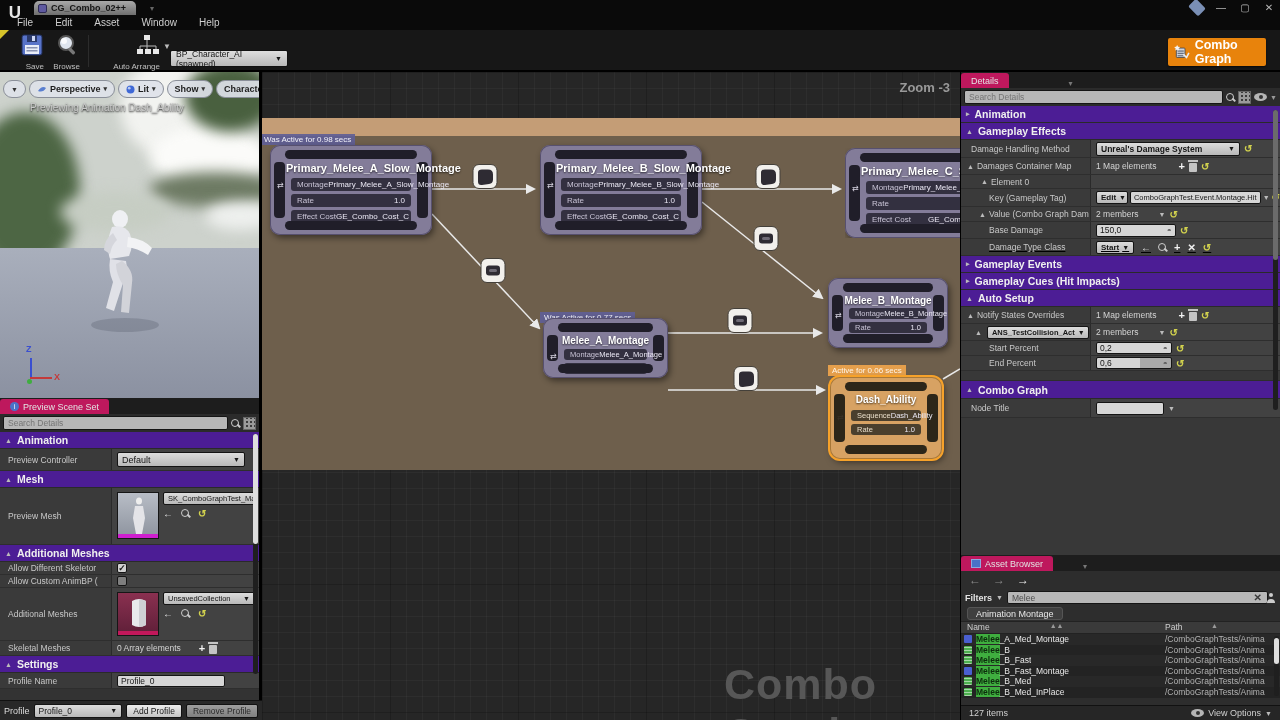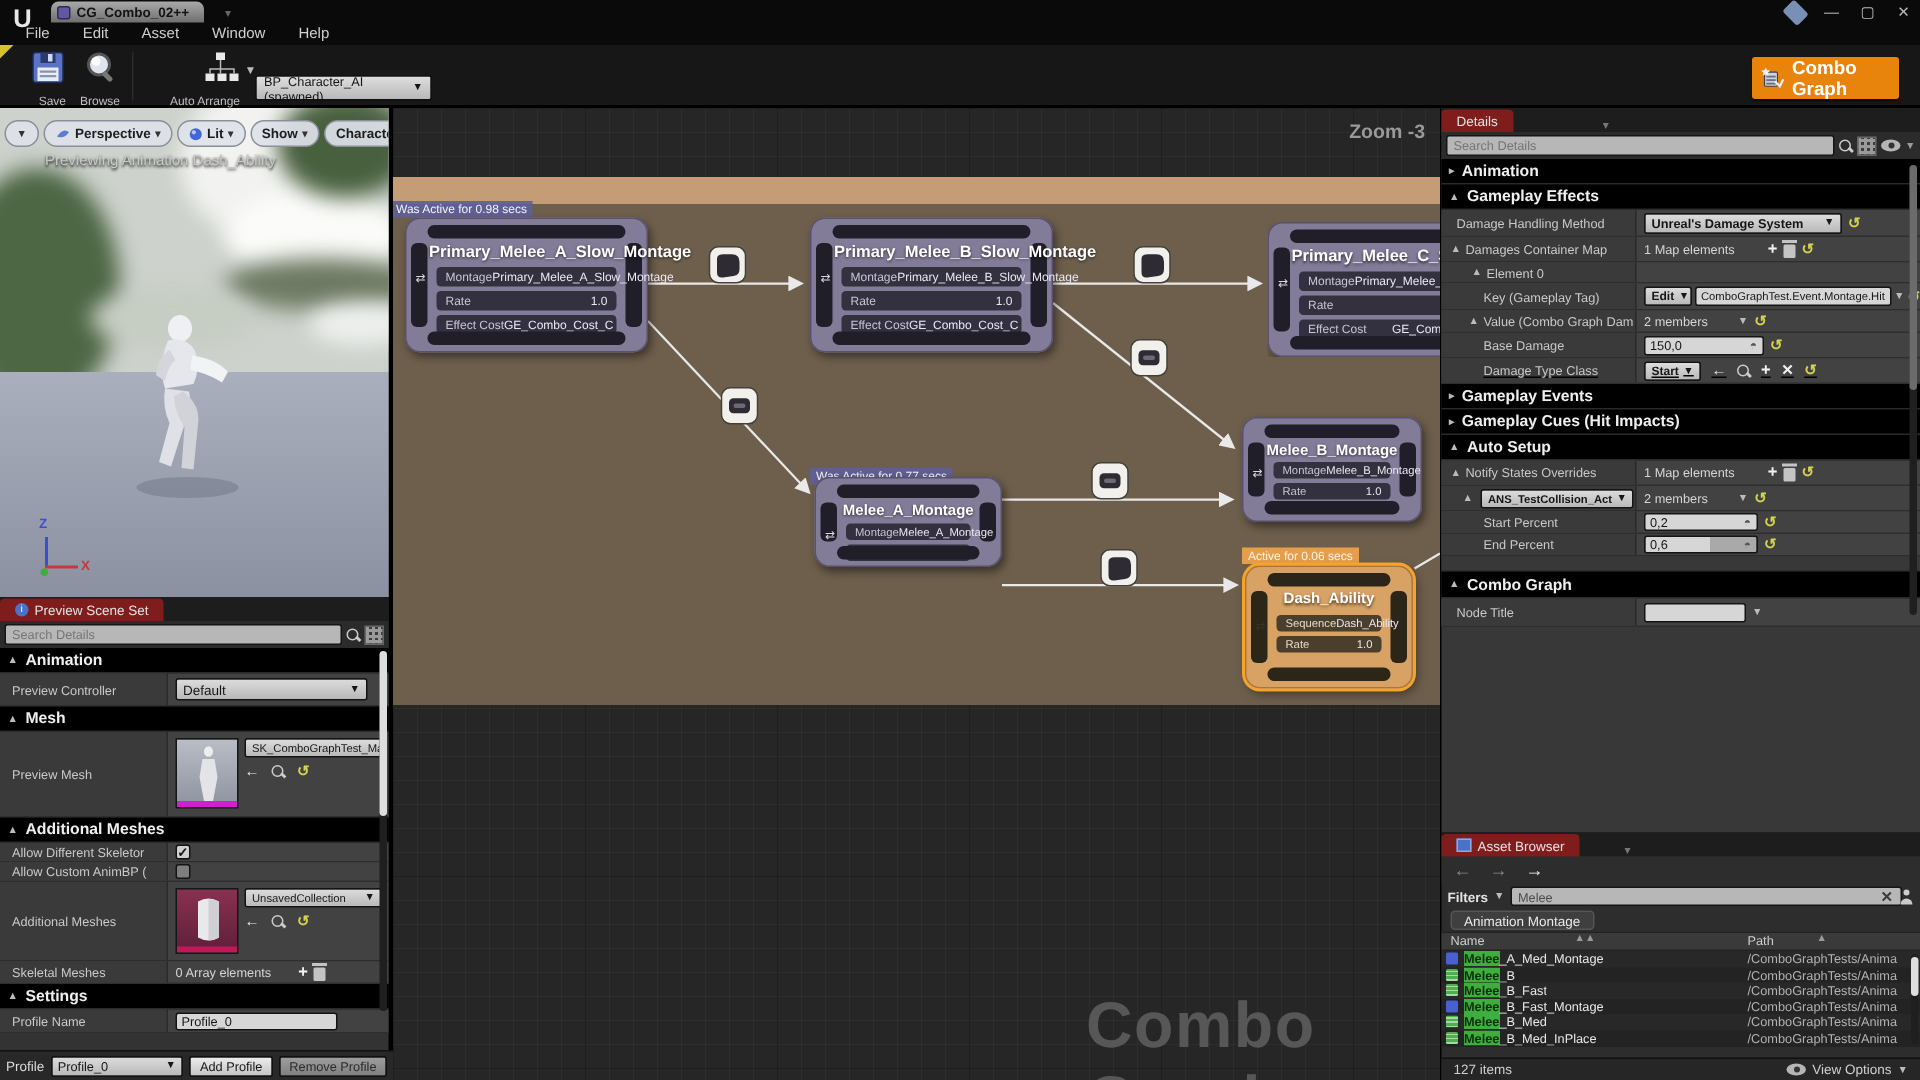--- a/index.html
+++ b/index.html
@@ -47,35 +47,35 @@
   #vp-previewing { position:absolute; left:4px; top:30px; font-size:10px; color:#c9c9c9; text-shadow:0 1px 2px #000;margin-left:26px; }
   #vp-gizmo { position:absolute; left:18px; top:278px; width:40px; height:40px; }
   #vp-gizmo .axis-z { position:absolute; left:12px; top:8px; width:2px; height:20px; background:#3a4fd0; }
   #vp-gizmo .axis-x { position:absolute; left:12px; top:27px; width:22px; height:2px; background:#c43a3a; }
   #vp-gizmo .z-lbl { position:absolute; left:8px; top:-6px; color:#3a4fd0; font-size:9px; font-weight:bold; }
   #vp-gizmo .x-lbl { position:absolute; left:36px; top:22px; color:#c43a3a; font-size:9px; font-weight:bold; }
   #vp-gizmo .y-dot { position:absolute; left:9px; top:29px; width:5px; height:5px; border-radius:50%; background:#3fae3f; }
 
   
   .panel-tabbar { height:16px; background:#1d1d1d; display:flex; align-items:flex-end; }
-  .panel-tab { height:15px; background:#7f1d1d; border-radius:3px 3px 0 0; display:flex; align-items:center;
+  .panel-tab { height:15px; background:#be185d; border-radius:3px 3px 0 0; display:flex; align-items:center;
     gap:4px; padding:0 10px; font-size:9px; color:#e2e2e2; }
   .search-row { height:18px; display:flex; align-items:center; gap:3px; padding:1px 3px; background:#2b2b2b; }
   .search-input { flex:1; height:14px; background:#b7b7b7; border:1px solid #151515; border-radius:2px;
     font-size:8.5px; color:#4c4c4c; padding:0 4px; font-family:"Liberation Sans",sans-serif; }
   .mag { width:9px; height:9px; position:relative; flex:none; }
   .mag::before { content:""; position:absolute; left:0; top:0; width:6px; height:6px; border:1.5px solid #444; border-radius:50%; }
   .mag::after { content:""; position:absolute; left:6px; top:6px; width:4px; height:1.5px; background:#444; transform:rotate(45deg); }
   .mag.light::before { border-color:#ccc; } .mag.light::after { background:#ccc; }
   .grid-icon { width:13px; height:13px; background:#3c3c3c; border:1px solid #666; flex:none;
     background-image:repeating-linear-gradient(90deg,#9a9a9a 0 2px,transparent 2px 4px),
                      repeating-linear-gradient(0deg,#9a9a9a 0 2px,transparent 2px 4px); }
   .eye-icon { width:13px; height:8px; border-radius:50%; background:#b5b5b5; position:relative; flex:none; }
   .eye-icon::after { content:""; position:absolute; left:4.5px; top:2px; width:4px; height:4px; border-radius:50%; background:#333; }
-  .sec-header { background:#000000; border-bottom:1px solid #2a2a2a; display:flex; align-items:center;
+  .sec-header { background:#4c1d95; border-bottom:1px solid #2a2a2a; display:flex; align-items:center;
     gap:5px; padding-left:5px; font-weight:bold; color:#efefef; }
   .sec-header .tri { font-size:7px; color:#bbb; }
   .prop-row { display:flex; border-bottom:1px solid #2e2e2e; background:#424242; }
   .prop-label { flex:none; background:#3a3a3a; border-right:1px solid #2a2a2a; color:#c9c9c9;
     display:flex; align-items:center; gap:3px; overflow:hidden; white-space:nowrap; }
   .prop-value { flex:1; display:flex; align-items:center; gap:4px; padding-left:5px; overflow:hidden; }
   .combo { background:linear-gradient(#dcdcdc,#b9b9b9); border:1px solid #141414; border-radius:2px;
     color:#161616; display:flex; align-items:center; justify-content:space-between; padding:0 4px; white-space:nowrap; overflow:hidden; }
   .combo .caret { font-size:7px; margin-left:3px; }
   .numfield { background:#d6d6d6; border:1px solid #141414; border-radius:2px; color:#161616;
@@ -643,21 +643,21 @@
   <div class="sec-header">
       <span class="tri">▲</span>
       <span>Gameplay Effects</span>
     </div>
 
   <div class="prop-row" style="height:18px;">
     <div class="prop-label" style="padding-left:10px;">
         <span>Damage Handling Method</span>
       </div>
     <div class="prop-value">
-      <div class="combo" style="width:132px;height:14px;font-size:8.5px;font-weight:bold;">
+      <div class="combo" style="width:144px;height:14px;font-size:8.5px;font-weight:bold;">
         <span>Unreal's Damage System</span>
           <span class="caret">▼</span>
       </div>
       <span class="reset-icon">↺</span>
     </div>
   </div>
   <div class="prop-row" style="height:17px;">
     <div class="prop-label" style="padding-left:6px;">
         <span class="tri" style="font-size:7px;color:#bbb;">▲</span>
         <span>Damages Container Map</span>

